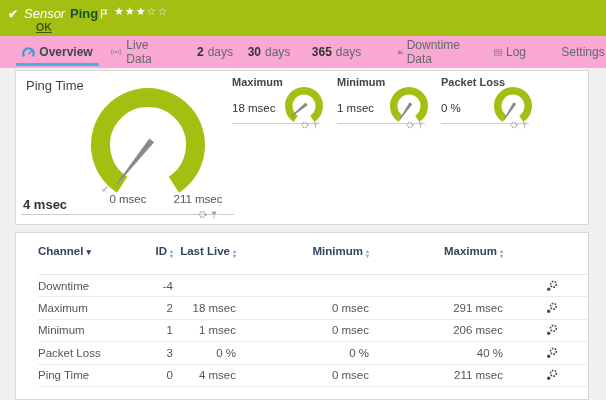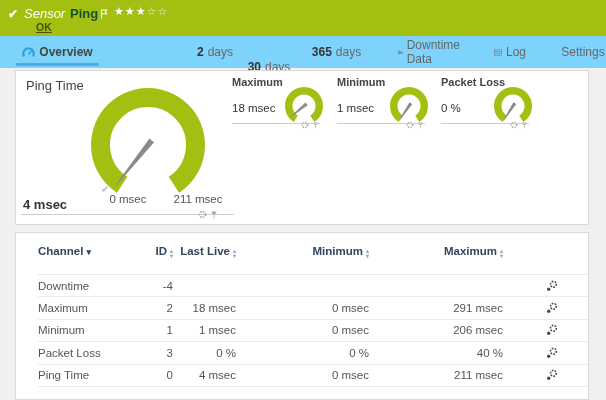--- a/index.html
+++ b/index.html
@@ -10,21 +10,21 @@
   .greenbar { position:absolute; left:0; top:0; width:606px; height:36px; background:#a3bf12; }
   .check { position:absolute; left:8px; top:7px; color:#fff; font-size:12px; font-weight:bold; }
   .sensor-kind { position:absolute; left:24px; top:6px; color:#fff; font-size:13px; font-style:italic; }
   .sensor-name { position:absolute; left:70px; top:6px; color:#14532d; font-size:13px; font-weight:bold; }
   .flag { position:absolute; left:100px; top:5px; }
   .stars { position:absolute; left:114px; top:5px; font-size:11px; letter-spacing:1px; }
   .stars .f { color:#fff; } .stars .e { color:rgba(255,255,255,0.75); }
   .status-ok { position:absolute; left:36px; top:21px; color:#44520a; font-size:10.5px; font-weight:bold;text-decoration:underline; }
 
   
-  .tabbar { position:absolute; left:0; top:36px; width:606px; height:32px; background:#7dd3fc; }
+  .tabbar { position:absolute; left:0; top:36px; width:606px; height:32px; background:#f9a8d4; }
   .tab { position:absolute; top:0; height:32px; display:flex; align-items:center; justify-content:center;
          gap:4px; font-size:12px; color:#666; cursor:pointer; }
   .tab .num { font-weight:bold; color:#333; }
   .tab.active { color:#444; font-weight:bold; }
   .tab.active .underline { position:absolute; left:0; right:0; bottom:2px; height:3px; background:#45b1e4; }
 
   
   .card { position:absolute; background:#fff; border:1px solid #d9d9d9; }
   .card1 { left:15px; top:70px; width:574px; height:155px; }
   .card2 { left:15px; top:232px; width:574px; height:168px; }
@@ -81,25 +81,37 @@
 
 <div class="tabbar">
   <div class="tab active" style="left:16px;width:83px;">
     <svg width="13" height="13" viewBox="0 0 14 14">
         <path d="M2.3 11.2a5.6 5.6 0 1 1 9.4 0" fill="none" stroke="#2d9fd8" stroke-width="2.4"></path>
         <line x1="7" y1="8.8" x2="10.2" y2="5.2" stroke="#2d9fd8" stroke-width="1.5"></line>
       </svg>
     <span>Overview</span>
     <div class="underline"></div>
   </div>
+  <div class="tab" style="left:110px;width:58px;">
+    <svg width="15" height="10" viewBox="0 0 16 10">
+        <g stroke="#888" fill="none" stroke-width="1.1">
+          <path d="M3.5 1a5.5 5.5 0 0 0 0 8"></path>
+          <path d="M12.5 1a5.5 5.5 0 0 1 0 8"></path>
+          <path d="M5.6 2.8a3 3 0 0 0 0 4.4"></path>
+          <path d="M10.4 2.8a3 3 0 0 1 0 4.4"></path>
+        </g>
+        <circle cx="8" cy="5" r="1.2" fill="#888"></circle>
+      </svg>
+    <span>Live Data</span>
+  </div>
   <div class="tab" style="left:198px;width:34px;">
     <span class="num">2</span>
       <span>days</span>
   </div>
-  <div class="tab" style="left:249px;width:40px;margin-top:15px;">
+  <div class="tab" style="left:249px;width:40px;">
     <span class="num">30</span>
       <span>days</span>
   </div>
   <div class="tab" style="left:313px;width:47px;">
     <span class="num">365</span>
       <span>days</span>
   </div>
   <div class="tab" style="left:398px;width:62px;">
     <svg width="12" height="10" viewBox="0 0 12 10">
         <g fill="#777">

